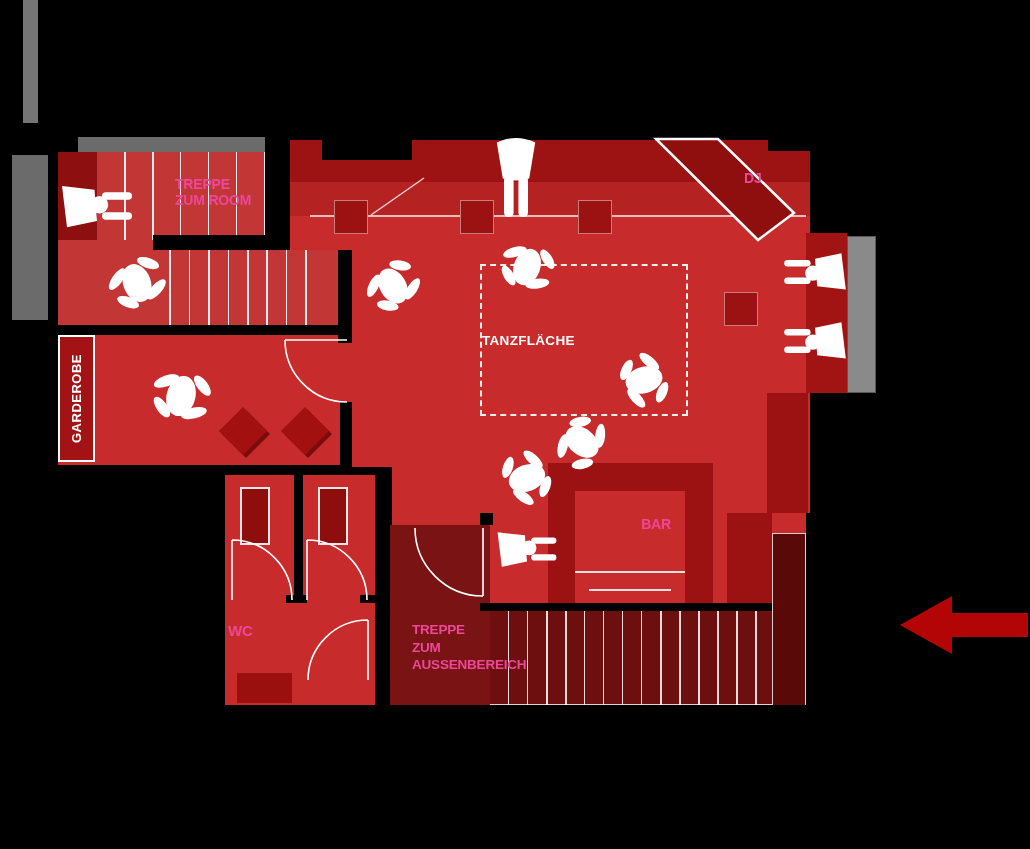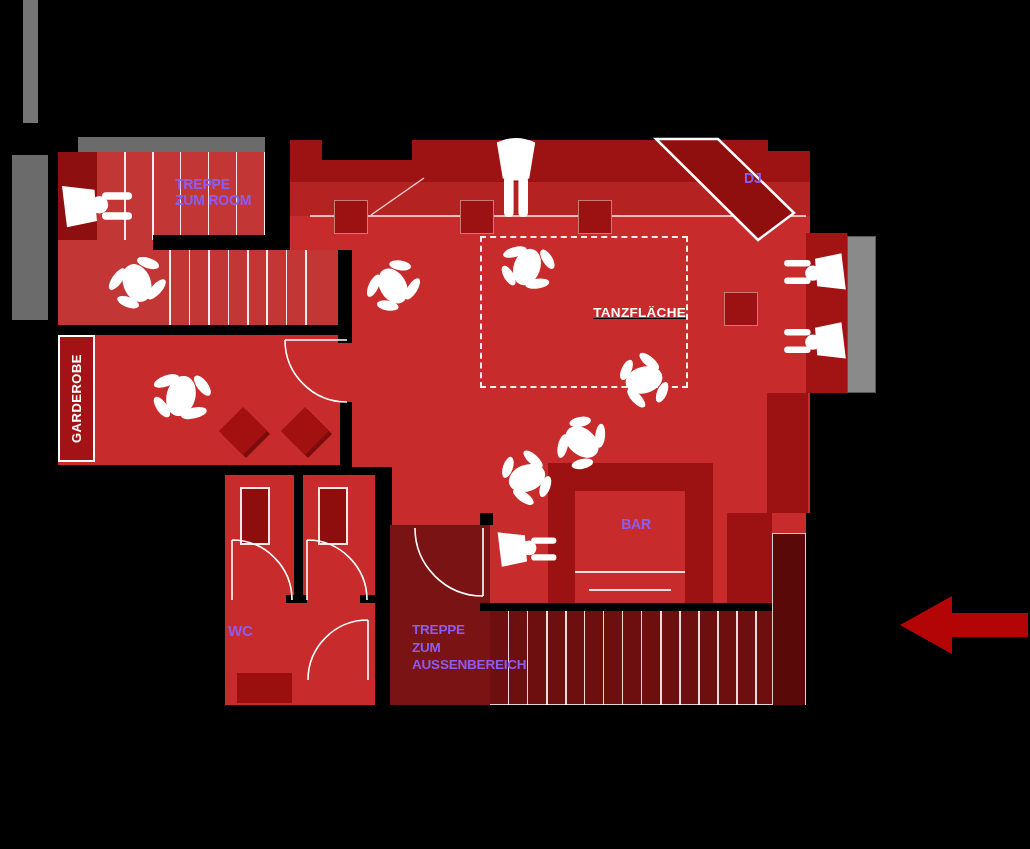--- a/index.html
+++ b/index.html
@@ -1,19 +1,19 @@
 <!DOCTYPE html>
 <html><head>
 <meta charset="utf-8">
 <style>
   html,body{margin:0;padding:0;background:#000;}
   .plan{position:relative;width:1030px;height:849px;background:#000;overflow:hidden;
         font-family:"Liberation Sans",sans-serif;}
   .abs{position:absolute;}
-  .lbl{position:absolute;color:#8b5cf6;font-weight:bold;letter-spacing:-0.2px;}
+  .lbl{position:absolute;color:#ec4899;font-weight:bold;letter-spacing:-0.2px;}
 
   
   .gray-bar-top{left:23px;top:0;width:15px;height:123px;background:#757575;}
   .gray-bar-h{left:78px;top:137px;width:187px;height:15px;background:#6b6b6b;}
   .gray-block-left{left:12px;top:155px;width:36px;height:165px;background:#6b6b6b;}
   .gray-bar-right{left:847px;top:236px;width:29px;height:157px;background:#8a8a8a;border:1px solid #595959;box-sizing:border-box;}
 
   
   .room1{left:58px;top:152px;width:207px;height:88px;background:#c23636;}
   .room1-lines{left:124px;top:152px;width:141px;height:88px;
@@ -41,35 +41,35 @@
   .main1{left:352px;top:216px;width:458px;height:394px;background:#c72b2b;}
   .band-top{left:290px;top:140px;width:520px;height:42px;background:#9d1212;}
   .band-mid{left:290px;top:182px;width:520px;height:34px;background:#b52222;}
   .notch1{left:322px;top:140px;width:90px;height:20px;background:#000;}
   .notch2{left:768px;top:140px;width:42px;height:11px;background:#000;}
   .hline{left:310px;top:215px;width:496px;height:1.5px;background:rgba(255,255,255,.7);}
   .cut1{left:352px;top:467px;width:40px;height:143px;background:#000;}
   .cut2{left:480px;top:513px;width:13px;height:12px;background:#000;}
   .sq{width:34px;height:34px;background:#9c1111;border:1px solid rgba(255,255,255,.45);box-sizing:border-box;}
   .sq1{left:334px;top:200px;} .sq2{left:460px;top:200px;} .sq3{left:578px;top:200px;} .sq4{left:724px;top:292px;}
-  .dance-floor{left:480px;top:236px;width:208px;height:152px;border:2px dashed rgba(255,255,255,.92);
-    box-sizing:border-box;display:flex;align-items:center;justify-content:flex-end;text-decoration:underline;}
+  .dance-floor{left:480px;top:264px;width:208px;height:152px;border:2px dashed rgba(255,255,255,.92);
+    box-sizing:border-box;display:flex;align-items:center;justify-content:flex-start;}
   .tanz-label{color:#fff;font-weight:bold;font-size:13.5px;letter-spacing:.3px;}
   .dj-label{left:744px;top:170px;font-size:14px;}
 
   
   .entry-strip{left:806px;top:233px;width:41px;height:160px;background:#a21414;}
   .strip2{left:767px;top:393px;width:41px;height:120px;background:#9c1111;}
   .block-rb{left:727px;top:513px;width:45px;height:95px;background:#9c1111;}
   .sliver{left:806px;top:513px;width:4px;height:98px;background:#000;}
 
   
   .bar-outer{left:548px;top:463px;width:165px;height:140px;background:#9c1111;}
   .bar-inner{left:575px;top:491px;width:110px;height:112px;background:#c72b2b;}
-  .bar-label{left:575px;top:516px;width:122px;text-align:center;font-size:14px;}
+  .bar-label{left:575px;top:516px;width:122px;text-align:center;font-size:14px;padding-left:20px;}
   .bline1{left:575px;top:571px;width:110px;height:1.5px;background:rgba(255,255,255,.85);}
   .bline2{left:589px;top:589px;width:82px;height:1.5px;background:rgba(255,255,255,.85);}
 
   
   .wc-room{left:225px;top:475px;width:150px;height:230px;background:#c72b2b;}
   .wc-divider{left:294px;top:475px;width:9px;height:122px;background:#000;}
   .wc-wall1{left:286px;top:595px;width:21px;height:8px;background:#000;}
   .wc-wall2{left:360px;top:595px;width:15px;height:8px;background:#000;}
   .toilet{width:30px;height:58px;background:#8e0d0d;border:2px solid rgba(255,255,255,.9);box-sizing:border-box;}
   .toilet1{left:240px;top:487px;} .toilet2{left:318px;top:487px;}

